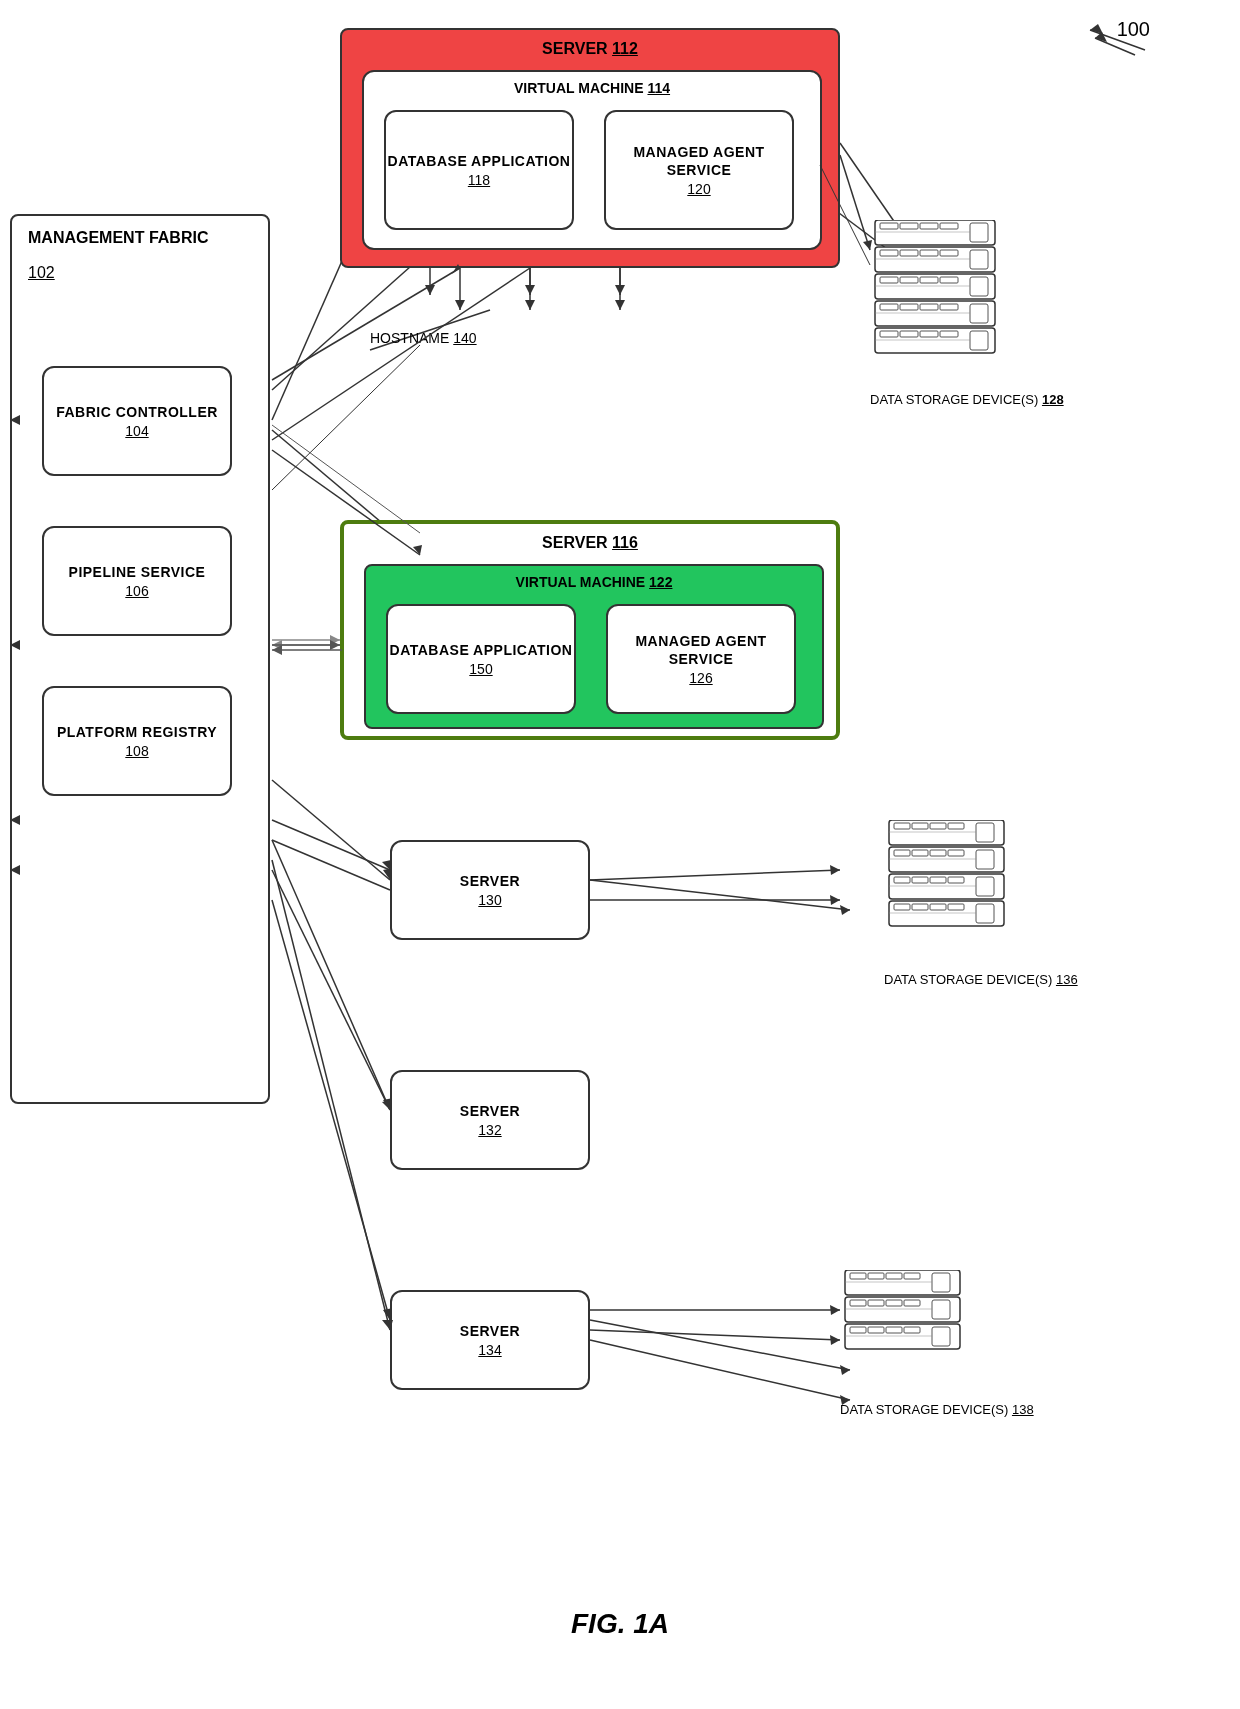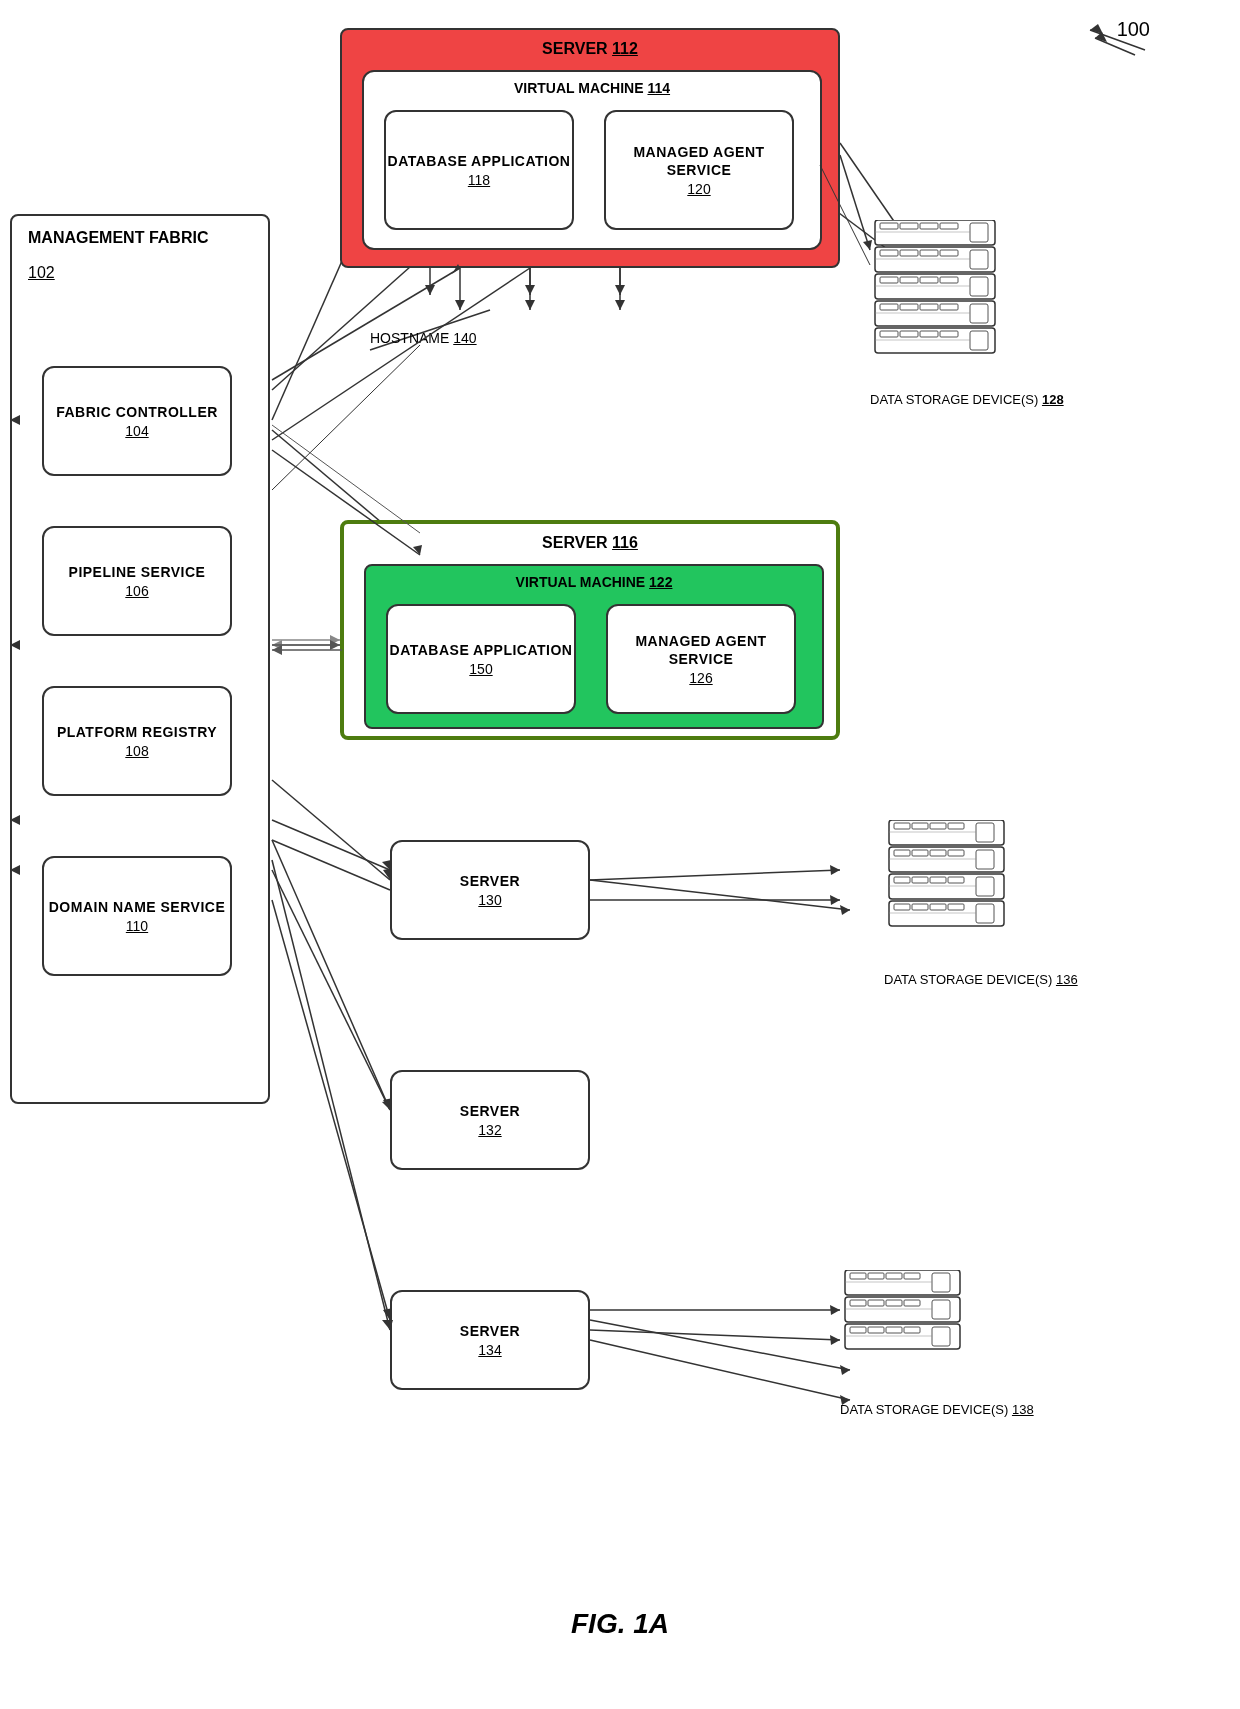--- a/index.html
+++ b/index.html
@@ -181,24 +181,20 @@
     <div class="box" style="top: 310px; left: 30px; width: 190px; height: 110px;">
       <div class="box-label">PIPELINE SERVICE</div>
       <div class="box-ref">106</div>
     </div>
 
     <div class="box" style="top: 470px; left: 30px; width: 190px; height: 110px;">
       <div class="box-label">PLATFORM REGISTRY</div>
       <div class="box-ref">108</div>
     </div>
 
-    <div class="box" style="top: 640px; left: 30px; width: 190px; height: 120px;">
-      <div class="box-label">DOMAIN NAME SERVICE</div>
-      <div class="box-ref">110</div>
-    </div>
 
   </div>
 
   <div style="position:absolute; top:28px; left:340px; width:500px; height:240px; border:2px solid #333; border-radius:8px; background:#ef4444;">
     <div style="position:absolute; top:10px; left:50%; transform:translateX(-50%); font-size:16px; font-weight:bold; white-space:nowrap;">
       <span>SERVER</span>&nbsp;<span style="text-decoration:underline;">112</span>
     </div>
 
     <div style="position:absolute; top:40px; left:20px; width:460px; height:180px; border:2px solid #333; border-radius:12px; background:#fff;">
       <div style="position:absolute; top:8px; left:50%; transform:translateX(-50%); font-size:14px; font-weight:bold; white-space:nowrap;">

